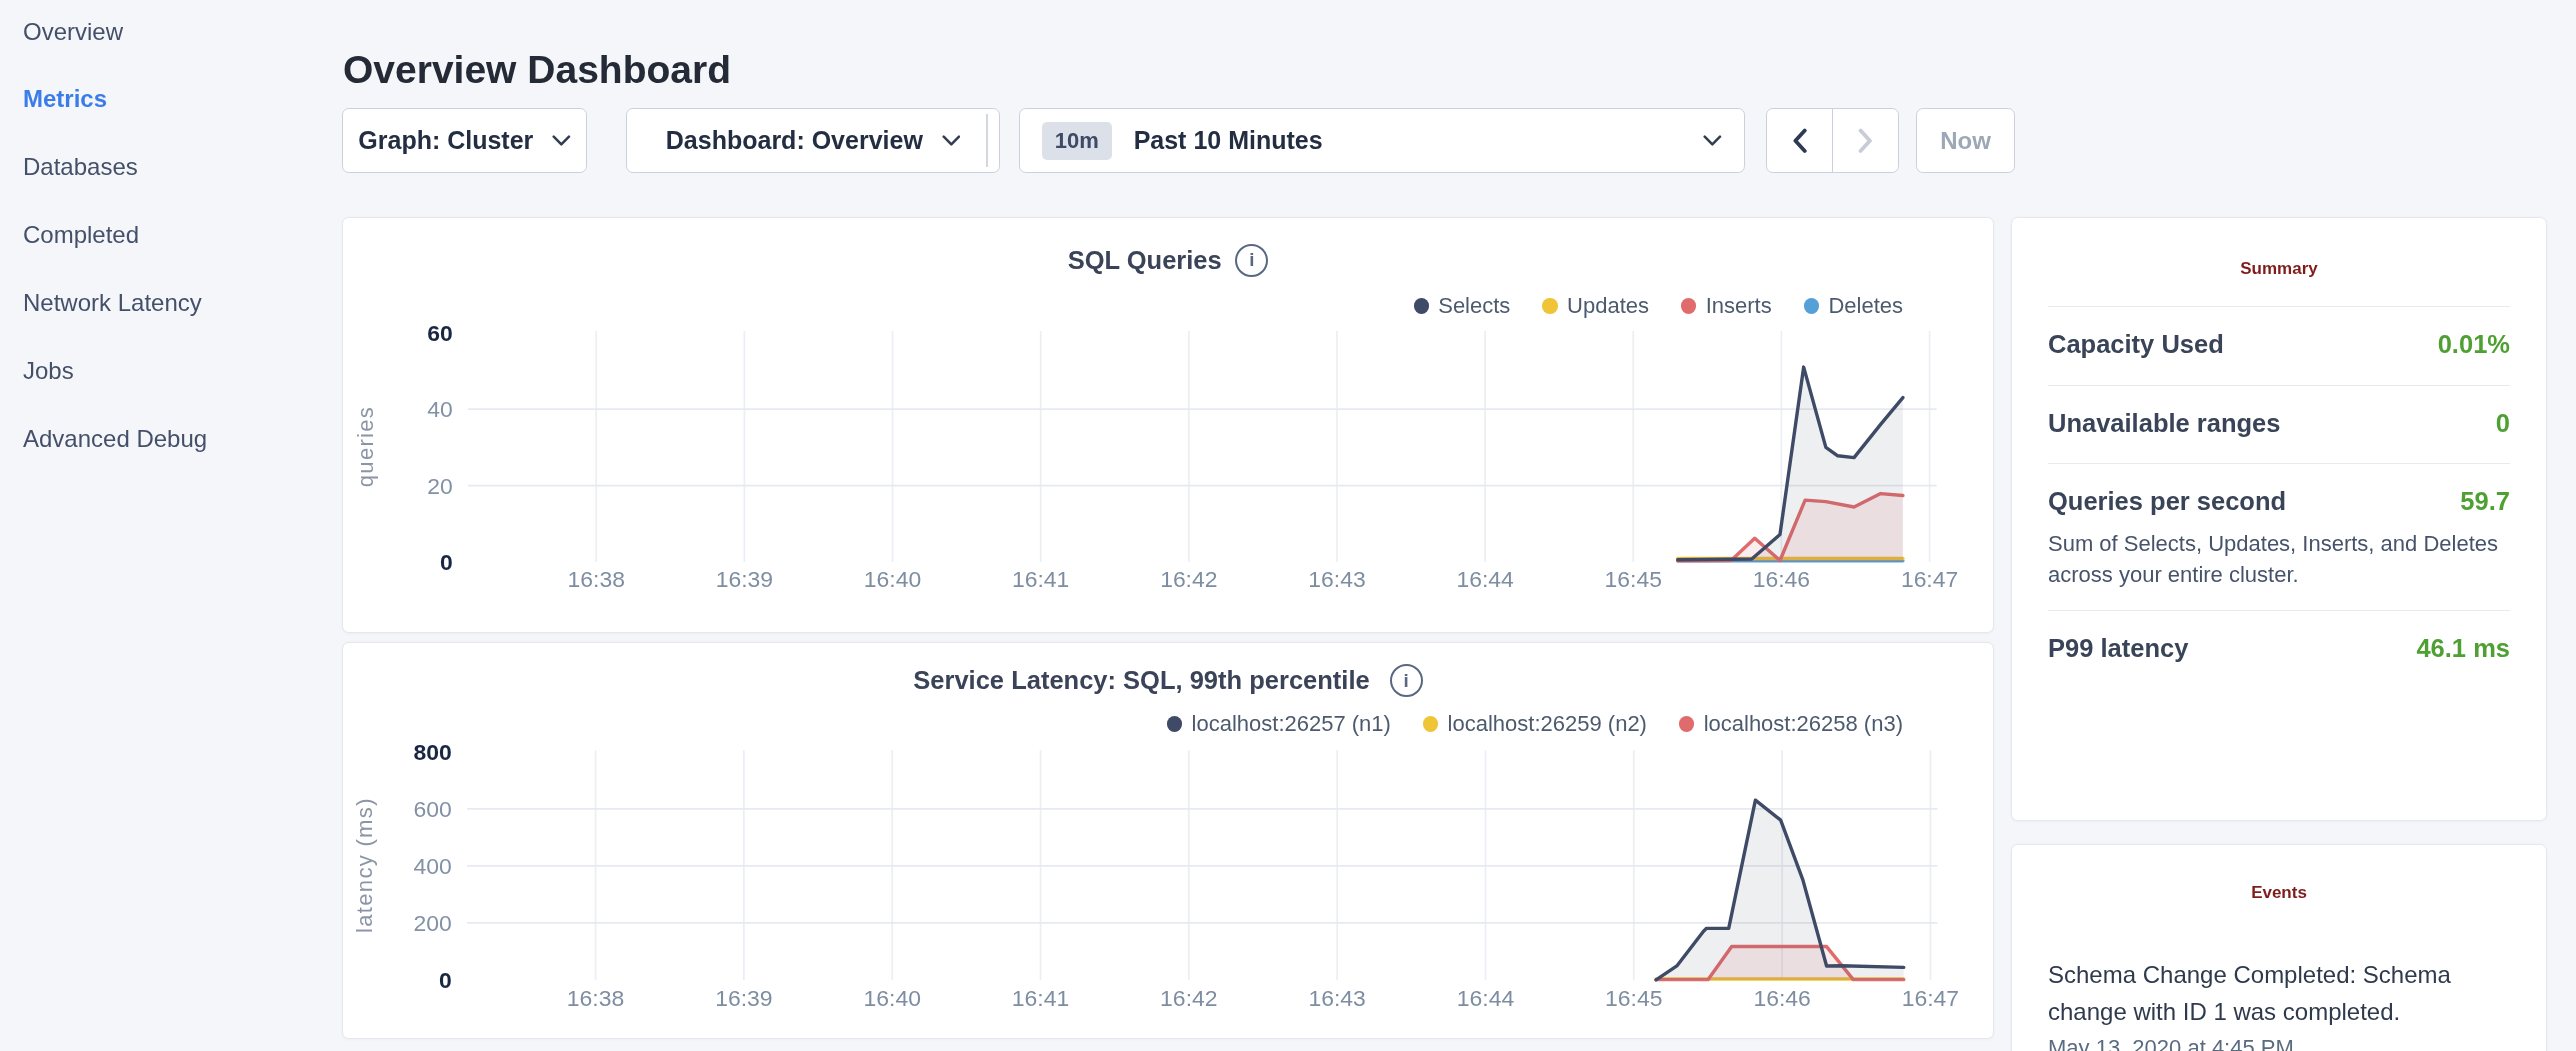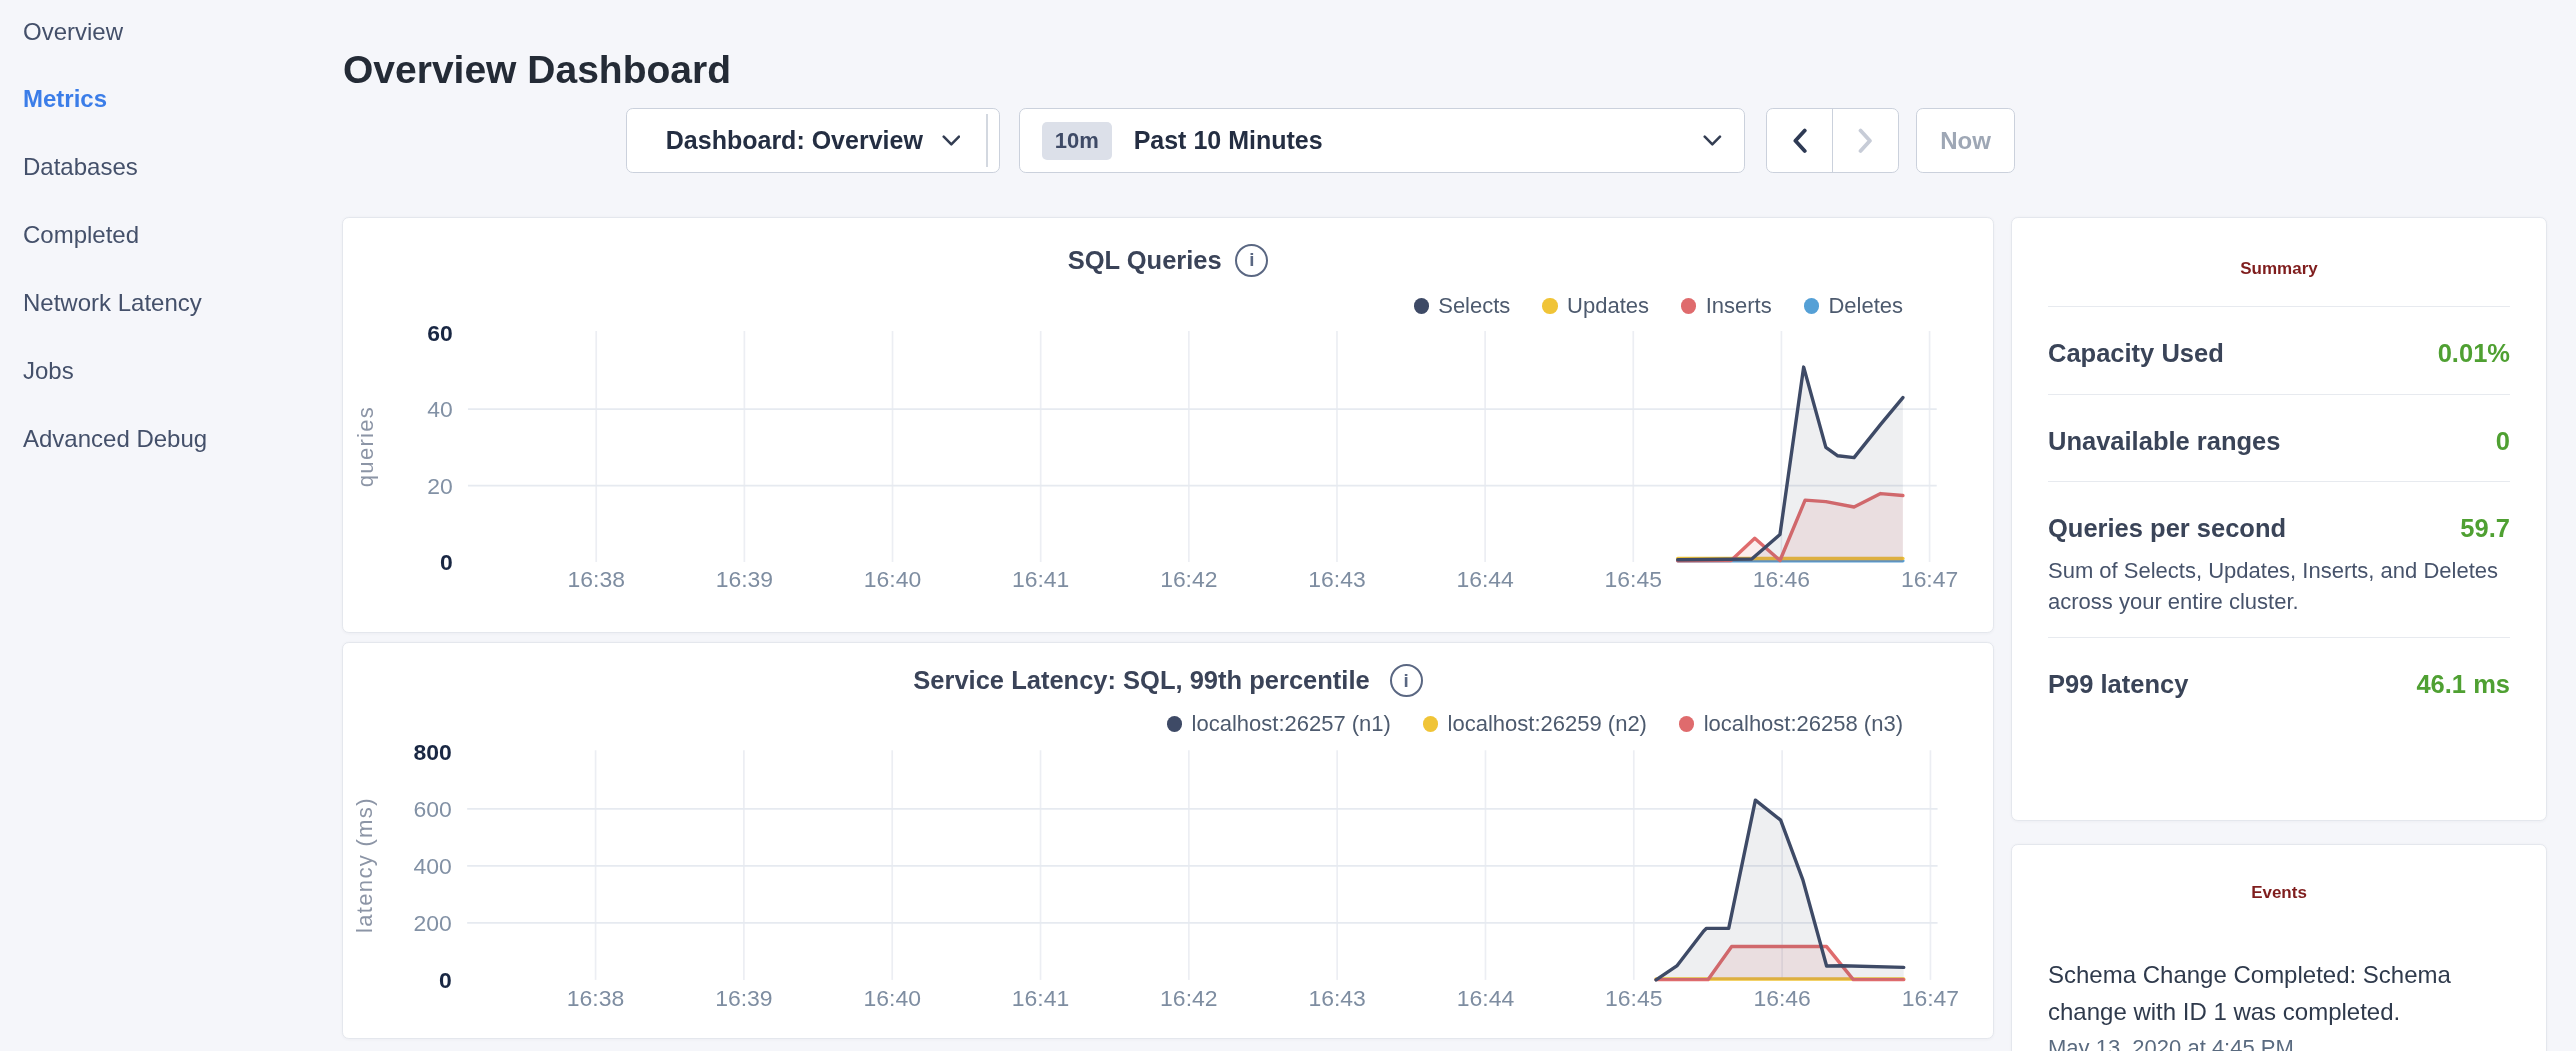--- a/index.html
+++ b/index.html
@@ -40,21 +40,21 @@
   .xtick{fill:#7E8DA1;font-size:27px;text-anchor:middle;}
   .ytick{fill:#8291A5;font-size:27px;text-anchor:end;dominant-baseline:central;}
   .ytick.bold{fill:#192743;font-weight:bold;}
   .axislabel{fill:#8C95A6;font-size:26px;text-anchor:middle;letter-spacing:1.5px;}
   .info-icon{width:29px;height:29px;border:2.1px solid #5A6782;border-radius:50%;display:flex;
              align-items:center;justify-content:center;font-size:18.7px;color:#5A6782;font-weight:bold;cursor:pointer;}
 
   
   .side-card{left:2011px;width:536px;padding:34px 36px 0 36px;}
   .side-title{text-align:center;font-size:17px;font-weight:bold;color:#7f1d1d;line-height:34px;}
-  .srow{display:flex;justify-content:space-between;align-items:baseline;height:34px;margin-top:32px;}
+  .srow{display:flex;justify-content:space-between;align-items:baseline;height:34px;margin-top:23px;}
   .srow-left{display:flex;gap:18.7px;align-items:baseline;}
   .srow-label{font-size:25.5px;font-weight:bold;color:#3A4458;}
   .srow-link{font-size:25.5px;font-weight:600;color:#3B7DE8;cursor:pointer;}
   .srow-value{font-size:25.5px;font-weight:bold;color:#4FA032;}
   .srow-desc{font-size:22px;color:#47536B;line-height:31px;margin-top:6.8px;}
   .sdiv{height:0.9px;background:#E7EAEF;margin-top:20.4px;}
   .first-row{margin-top:44px;}
   .event-text{font-size:24px;color:#2F3A4C;line-height:37px;margin-top:46px;}
   .event-time{font-size:22px;color:#5A6B80;margin-top:5.1px;}
 </style>
@@ -68,20 +68,26 @@
     <div class="nav-item active" style="top:82px">Metrics</div>
     <div class="nav-item" style="top:150px">Databases</div>
     <div class="nav-item" style="top:218px">Completed</div>
     <div class="nav-item" style="top:286px">Network Latency</div>
     <div class="nav-item" style="top:354px">Jobs</div>
     <div class="nav-item" style="top:422px">Advanced Debug</div>
   </nav>
 
   <h1 class="page-title">Overview Dashboard</h1>
 
+  <div class="ctrl" style="left:342px;width:245px;justify-content:center;">
+    <span class="ctrl-label">Graph: Cluster</span>
+    <svg class="chev" width="18.7" height="11" viewBox="0 0 22 13">
+        <polyline points="2,2 11,11 20,2" fill="none" stroke="#333D52" stroke-width="3" stroke-linecap="round" stroke-linejoin="round"></polyline>
+      </svg>
+  </div>
 
   <div class="ctrl" style="left:626px;width:374px;justify-content:center;">
     <span class="ctrl-label">Dashboard: Overview</span>
     <svg class="chev" width="18.7" height="11" viewBox="0 0 22 13">
         <polyline points="2,2 11,11 20,2" fill="none" stroke="#333D52" stroke-width="3" stroke-linecap="round" stroke-linejoin="round"></polyline>
       </svg>
   </div>
 
   <div class="vdivider"></div>
 

